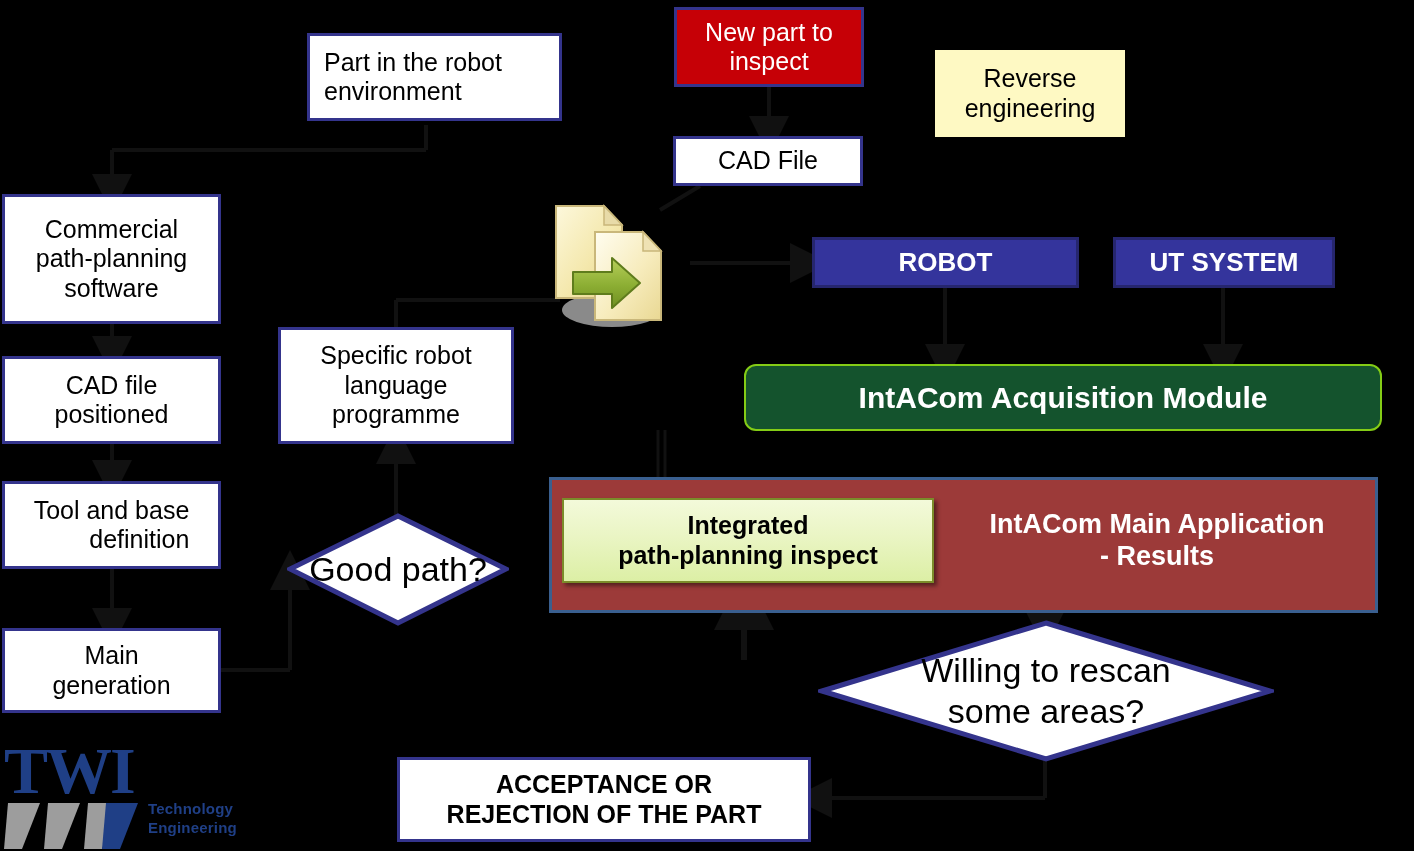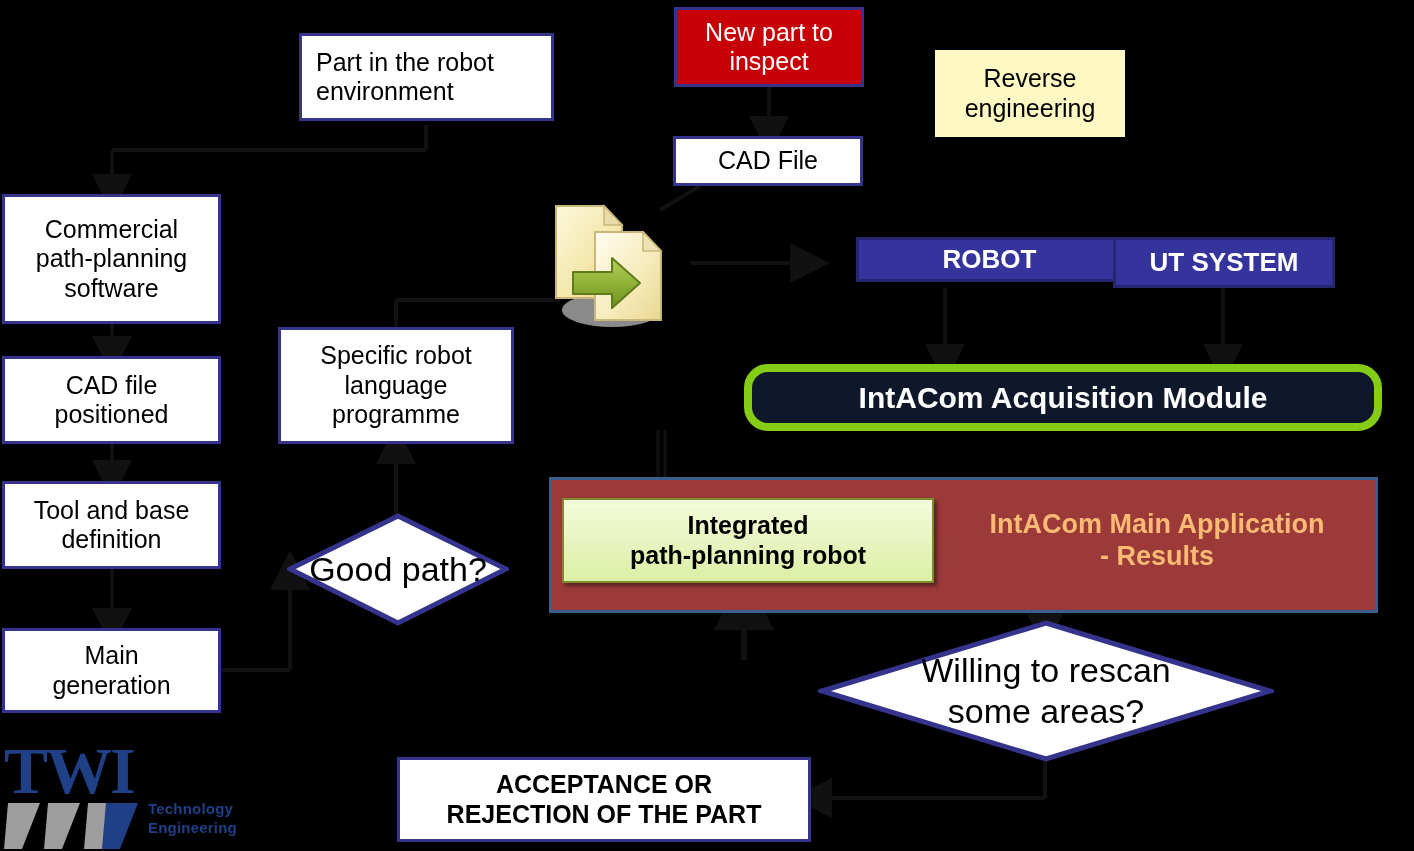--- a/index.html
+++ b/index.html
@@ -50,46 +50,46 @@
   }
   
   .box-navy {
     background: #34349c;
     border: 3px solid #26266e;
     color: #ffffff;
     font-size: 26px;
     font-weight: bold;
   }
   .box-navy-round {
-    background: #0f172a;
-    border: 8px solid #84cc16;
-    border-radius: 24px;
+    background: #14532d;
+    border: 2px solid #84cc16;
+    border-radius: 12px;
     color: #ffffff;
     font-size: 30px;
     font-weight: bold;
   }
   
   .box-maroon {
     background: #9c3a39;
     border: 3px solid #3a5f8f;
-    color: #fdba74;
+    color: #ffffff;
     font-size: 27px;
     font-weight: bold;
   }
   
   .box-green {
     background: linear-gradient(to bottom, #f3fada 0%, #eaf5c4 45%, #dcefa5 100%);
     border: 2px solid #7b8c2a;
     color: #000000;
     font-size: 25px;
     font-weight: bold;
     box-shadow: 3px 3px 4px rgba(0,0,0,0.45);
   }
 
-  .left-align { justify-content: flex-start; text-align: left; padding-left: 14px; }
+  .left-align { justify-content: flex-start; text-align: left; padding-left: 14px; margin-left: 8px; }
 
   
   .diamond {
     position: absolute;
   }
   .diamond svg { display: block; }
   .diamond .dtext {
     position: absolute;
     left: 0; right: 0; top: 0; bottom: 0;
     display: flex;
@@ -234,21 +234,21 @@
     </div>
   </div>
 
   <div class="node box-white" style="left:2px; top:356px; width:219px; height:88px;">
     <div>
       <div>CAD file</div>
       <div>positioned</div>
     </div>
   </div>
 
-  <div class="node box-white" style="left:2px; top:481px; width:219px; height:88px;">
+  <div class="node box-white" style="left:2px; top:481px; width:219px; height:88px;text-align:right;">
     <div>
       <div>Tool and base</div>
       <div>definition</div>
     </div>
   </div>
 
   <div class="node box-white" style="left:2px; top:628px; width:219px; height:85px;">
     <div>
       <div>Main</div>
       <div>generation</div>
@@ -256,21 +256,21 @@
   </div>
 
   <div class="node box-white" style="left:278px; top:327px; width:236px; height:117px;">
     <div>
       <div>Specific robot</div>
       <div>language</div>
       <div>programme</div>
     </div>
   </div>
 
-  <div class="node box-navy" style="left:812px; top:237px; width:267px; height:45px;margin-left:44px;">
+  <div class="node box-navy" style="left:812px; top:237px; width:267px; height:51px;">
     <div>ROBOT</div>
   </div>
 
   <div class="node box-navy" style="left:1113px; top:237px; width:222px; height:51px;">
     <div>UT SYSTEM</div>
   </div>
 
   <div class="node box-navy-round" style="left:744px; top:364px; width:638px; height:67px;">
     <div>IntACom Acquisition Module</div>
   </div>
@@ -278,21 +278,21 @@
   <div class="node box-maroon" style="left:549px; top:477px; width:829px; height:136px; justify-content:flex-start;">
     <div style="position:absolute; left:420px; top:29px; width:370px; text-align:center;">
       <div>IntACom Main Application</div>
       <div>- Results</div>
     </div>
   </div>
 
   <div class="node box-green" style="left:562px; top:498px; width:372px; height:85px;">
     <div>
       <div>Integrated</div>
-      <div>path-planning robot</div>
+      <div>path-planning inspect</div>
     </div>
   </div>
 
   <div class="diamond" style="left:287px; top:513px; width:222px; height:113px;">
     <svg viewBox="0 0 222 113" width="222" height="113">
       <polygon points="111,3 219,56 111,110 3,56" fill="#ffffff" stroke="#34348c" stroke-width="5"></polygon>
     </svg>
     <div class="dtext">
       <span>Good path?</span>
     </div>

